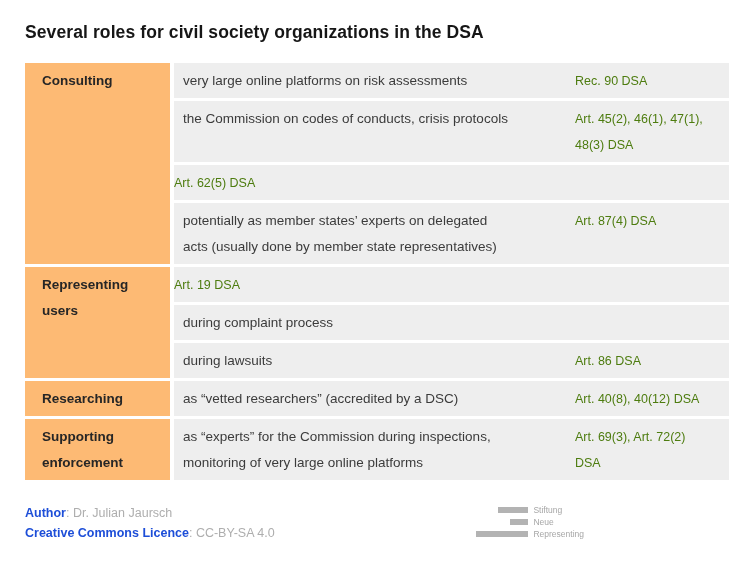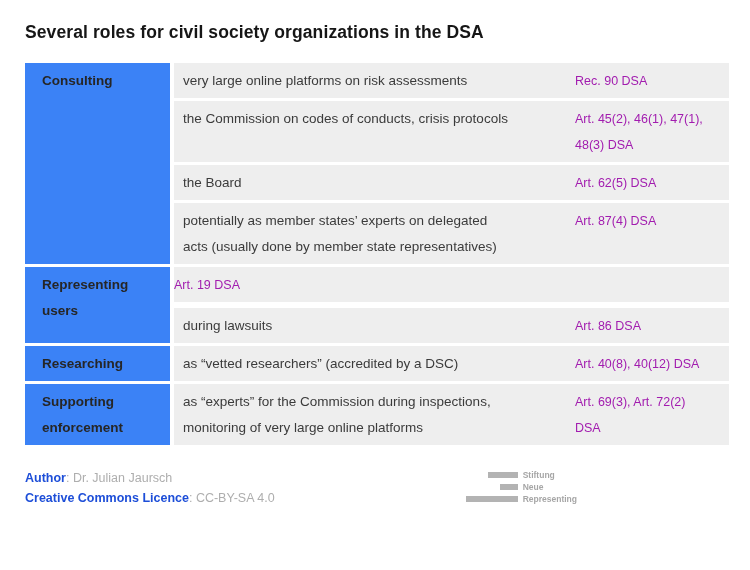--- a/index.html
+++ b/index.html
@@ -12,43 +12,43 @@
 
   .title {
     margin:0 0 20px 0;
     font-size:17.5px; font-weight:700; color:#161616; letter-spacing:0.1px;
   }
 
   .roles-table { width:704px; }
   .section { display:flex; margin-bottom:3px; }
   .category-cell {
     width:145px; flex:0 0 145px; box-sizing:border-box;
-    background:#3b82f6; margin-right:4px;
+    background:#fdba74; margin-right:4px;
     padding:5px 8px 4px 17px;
     font-size:13.5px; font-weight:700; line-height:26px; color:#262626;
     white-space:pre-line;
   }
   .section-rows { flex:1; display:flex; flex-direction:column; gap:3px;border-radius:22px; }
   .row { display:flex; background:#eeeeee; }
   .role-description {
     flex:1; padding:5px 10px 4px 9px;
     font-size:13.5px; line-height:26px; color:#3b3b3b;
     white-space:pre-line;
   }
   .dsa-reference {
     width:154px; flex:0 0 154px; box-sizing:border-box;
     padding:5px 4px 4px 0;
-    font-size:12.5px; line-height:26px; color:#a21caf;
+    font-size:12.5px; line-height:26px; color:#4d7c0f;
     white-space:pre-line;
   }
 
   .footer { margin-top:23px; display:flex; justify-content:space-between; align-items:flex-start; }
   .credits { font-size:12.5px; line-height:20px; color:#aeaeae; }
   .credit-label { font-weight:700; color:#1d4ed8; }
-  .logo { margin-top:3px; margin-right:8px;font-weight:bold; }
+  .logo { margin-top:3px; margin-right:1px; }
   .logo-row { display:flex; align-items:center; margin-bottom:4px; }
   .logo-bars { width:52px; display:flex; justify-content:flex-end; }
   .logo-bar { height:6px; background:#b3b3b3; }
   .bar-w-0 { width:30px; }
   .bar-w-1 { width:18px; }
   .bar-w-2 { width:52px; }
   .logo-label { font-size:8.5px; line-height:8px; color:#a6a6a6; margin-left:5px; }
 </style>
 </head>
 <body>
@@ -64,38 +64,38 @@
           <div class="row">
             <div class="role-description">very large online platforms on risk assessments</div>
             <div class="dsa-reference">Rec. 90 DSA</div>
           </div>
           <div class="row">
             <div class="role-description">the Commission on codes of conducts, crisis protocols</div>
             <div class="dsa-reference">Art. 45(2), 46(1), 47(1),
 48(3) DSA</div>
           </div>
           <div class="row">
-            <div class="role-description">the Board</div>
             <div class="dsa-reference">Art. 62(5) DSA</div>
           </div>
           <div class="row">
             <div class="role-description">potentially as member states’ experts on delegated
 acts (usually done by member state representatives)</div>
             <div class="dsa-reference">Art. 87(4) DSA</div>
           </div>
         </div>
       </div>
       <div class="section">
         <div class="category-cell">Representing
 users</div>
         <div class="section-rows">
           <div class="row">
             <div class="dsa-reference">Art. 19 DSA</div>
           </div>
           <div class="row">
+            <div class="role-description">during complaint process</div>
           </div>
           <div class="row">
             <div class="role-description">during lawsuits</div>
             <div class="dsa-reference">Art. 86 DSA</div>
           </div>
         </div>
       </div>
       <div class="section">
         <div class="category-cell">Researching</div>
         <div class="section-rows">

